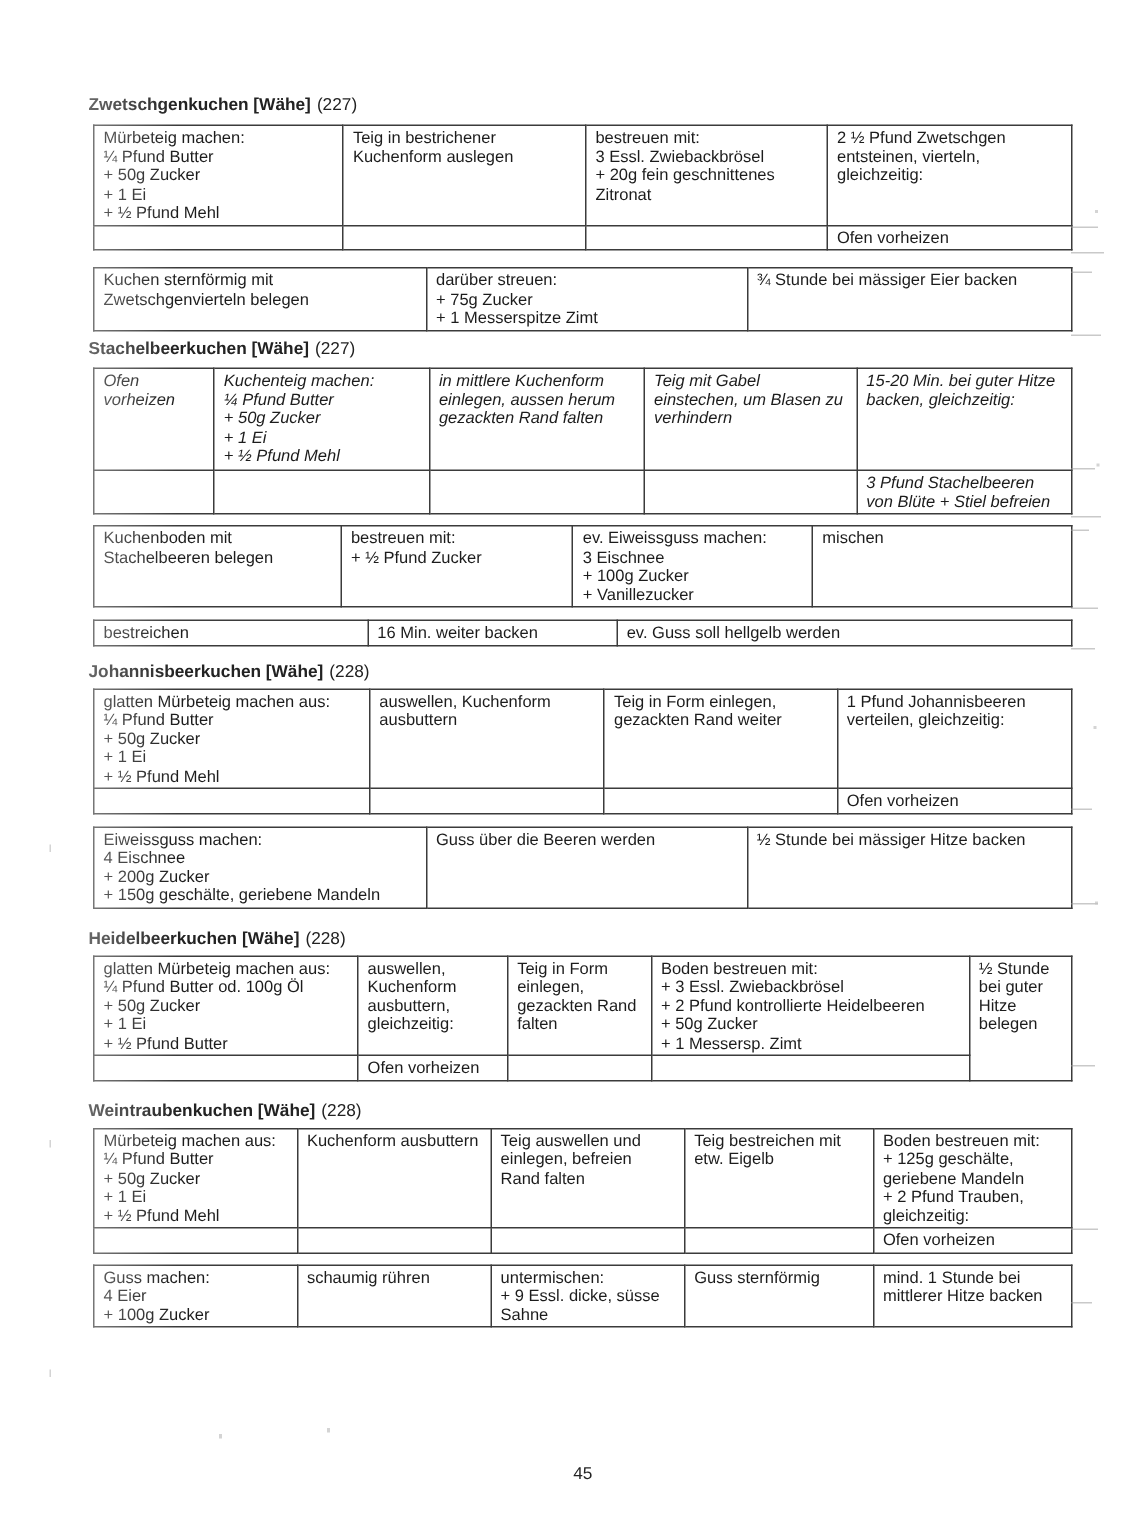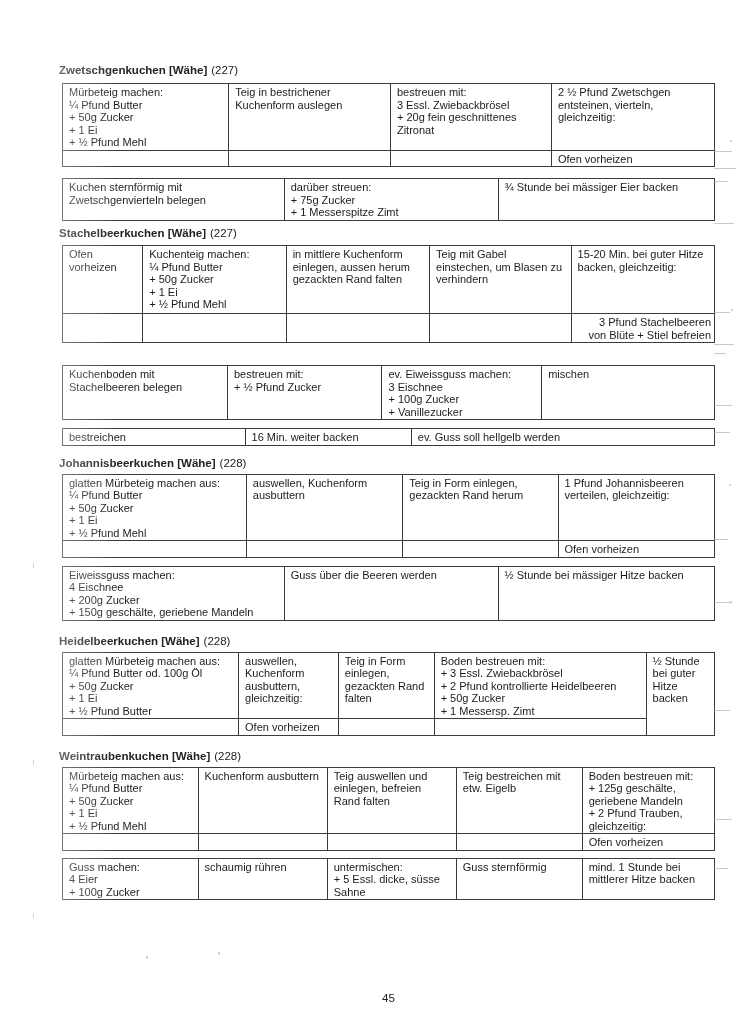--- a/index.html
+++ b/index.html
@@ -100,21 +100,21 @@
             <td>Kuchen sternförmig mit
 Zwetschgenvierteln belegen</td>
             <td>darüber streuen:
 + 75g Zucker
 + 1 Messerspitze Zimt</td>
             <td>¾ Stunde bei mässiger Eier backen</td>
           </tr>
         </tbody>
       </table>
       <div class="heading" style="margin-bottom: 5px;"><span class="hb">Stachelbeerkuchen [Wähe]</span><span class="hr">(227)</span></div>
-      <table class="rt" style="margin-bottom: 22px;">
+      <table class="rt" style="margin-bottom: 7px; font-style: italic;">
         <colgroup>
           <col style="width: 12.3%;">
           <col style="width: 22%;">
           <col style="width: 22%;">
           <col style="width: 21.7%;">
           <col style="width: 22%;">
         </colgroup>
         <tbody>
           <tr style="height: 68px;">
             <td>Ofen
@@ -126,21 +126,21 @@
 + ½ Pfund Mehl</td>
             <td>in mittlere Kuchenform
 einlegen, aussen herum
 gezackten Rand falten</td>
             <td>Teig mit Gabel
 einstechen, um Blasen zu
 verhindern</td>
             <td>15-20 Min. bei guter Hitze
 backen, gleichzeitig:</td>
           </tr>
-          <tr style="height: 28px; text-align: right;">
+          <tr style="height: 28px;">
             <td></td>
             <td></td>
             <td></td>
             <td></td>
             <td>3 Pfund Stachelbeeren
 von Blüte + Stiel befreien</td>
           </tr>
         </tbody>
       </table>
       <table class="rt" style="margin-bottom: 8px;">
@@ -189,21 +189,21 @@
         <tbody>
           <tr style="height: 63px;">
             <td>glatten Mürbeteig machen aus:
 ¼ Pfund Butter
 + 50g Zucker
 + 1 Ei
 + ½ Pfund Mehl</td>
             <td>auswellen, Kuchenform
 ausbuttern</td>
             <td>Teig in Form einlegen,
-gezackten Rand herum</td>
+gezackten Rand weiter</td>
             <td>1 Pfund Johannisbeeren
 verteilen, gleichzeitig:</td>
           </tr>
           <tr style="height: 15px;">
             <td></td>
             <td></td>
             <td></td>
             <td>Ofen vorheizen</td>
           </tr>
         </tbody>
@@ -250,21 +250,21 @@
 gezackten Rand
 falten</td>
             <td>Boden bestreuen mit:
 + 3 Essl. Zwiebackbrösel
 + 2 Pfund kontrollierte Heidelbeeren
 + 50g Zucker
 + 1 Messersp. Zimt</td>
             <td rowspan="2">½ Stunde
 bei guter
 Hitze
-backen</td>
+belegen</td>
           </tr>
           <tr style="height: 15px;">
             <td></td>
             <td>Ofen vorheizen</td>
             <td></td>
             <td></td>
           </tr>
         </tbody>
       </table>
       <div class="heading" style="margin-bottom: 4px;"><span class="hb">Weintraubenkuchen [Wähe]</span><span class="hr">(228)</span></div>
@@ -312,21 +312,21 @@
           <col style="width: 19.3%;">
           <col style="width: 20.3%;">
         </colgroup>
         <tbody>
           <tr style="height: 38px;">
             <td>Guss machen:
 4 Eier
 + 100g Zucker</td>
             <td>schaumig rühren</td>
             <td>untermischen:
-+ 5 Essl. dicke, süsse
++ 9 Essl. dicke, süsse
 Sahne</td>
             <td>Guss sternförmig</td>
             <td>mind. 1 Stunde bei
 mittlerer Hitze backen</td>
           </tr>
         </tbody>
       </table>
     </div>
   <div class="footer" style="margin-top:92px;">45</div>
   <div class="left-fade"></div>

